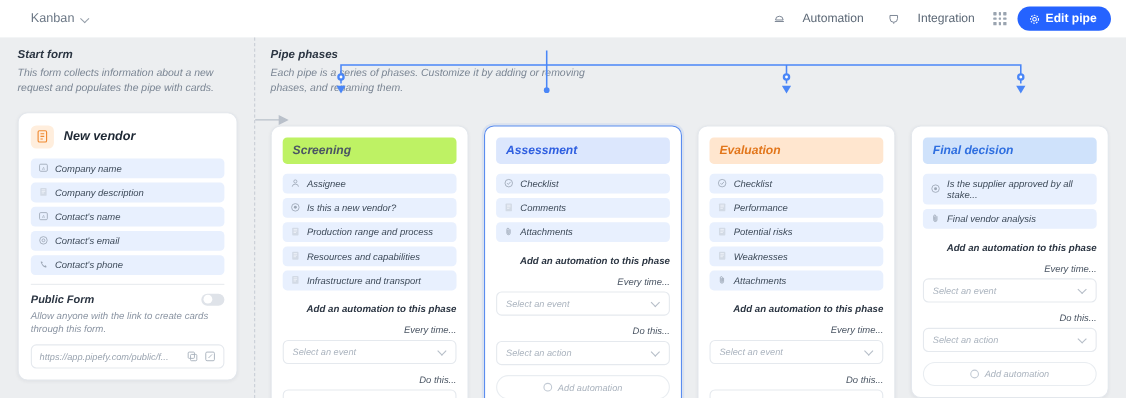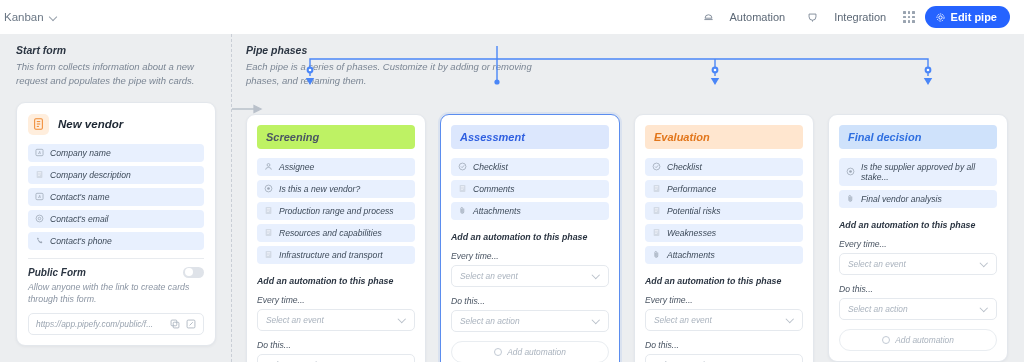--- a/index.html
+++ b/index.html
@@ -7,21 +7,21 @@
     width: 1024px; height: 362px;
     font-family: "Liberation Sans", sans-serif;
     background: #eceef0;
     overflow: hidden;
   }
 
   
   .topbar {
     height: 34px; background: #ffffff;
     display: flex; align-items: center;
-    padding: 0 14px 0 4px;
+    padding: 0 14px 0 28px;
     position: relative;
   }
   .tb-left { display: flex; align-items: center; gap: 0; }
   .kanban {
     display: flex; align-items: center; gap: 6px;
     font-size: 11.5px; color: #6b7785; padding: 0 12px 0 0;
   }
   .chev { width: 8px; height: 8px; position: relative; }
   .chev::before {
     content: ""; position: absolute; left: 0; top: 1px;
@@ -131,21 +131,21 @@
   .phase.selected { border: 1.6px solid #5b8def; box-shadow: 0 0 0 2px rgba(91,141,239,.12); }
   .ph-banner {
     border-radius: 4px; padding: 6px 9px; margin-bottom: 9px;
     font-size: 11px; font-weight: bold;
   }
   .ph-banner.grey  { background: #bef264; color: #4a5563; }
   .ph-banner.blue  { background: #dce7fd; color: #2f5fe0; }
   .ph-banner.peach { background: #ffe6cf; color: #e2761b; }
   .ph-banner.lblue { background: #cfe2fb; color: #2f6fe0; }
 
-  .autosec { margin-top: 12px; }
+  .autosec { margin-top: 12px; text-align: right; }
   .auto-title { font-size: 8.8px; font-weight: bold; color: #2b3542; margin-bottom: 9px; }
   .auto-label { font-size: 8.6px; color: #4a5563; margin-bottom: 4px; }
   .select {
     border: 1px solid #e5e9ee; border-radius: 5px;
     display: flex; align-items: center; justify-content: space-between;
     padding: 5px 8px; margin-bottom: 9px;
     font-size: 8.4px; color: #aab3be; cursor: pointer;
   }
   .caret { width: 7px; height: 7px; position: relative; }
   .caret::before {

